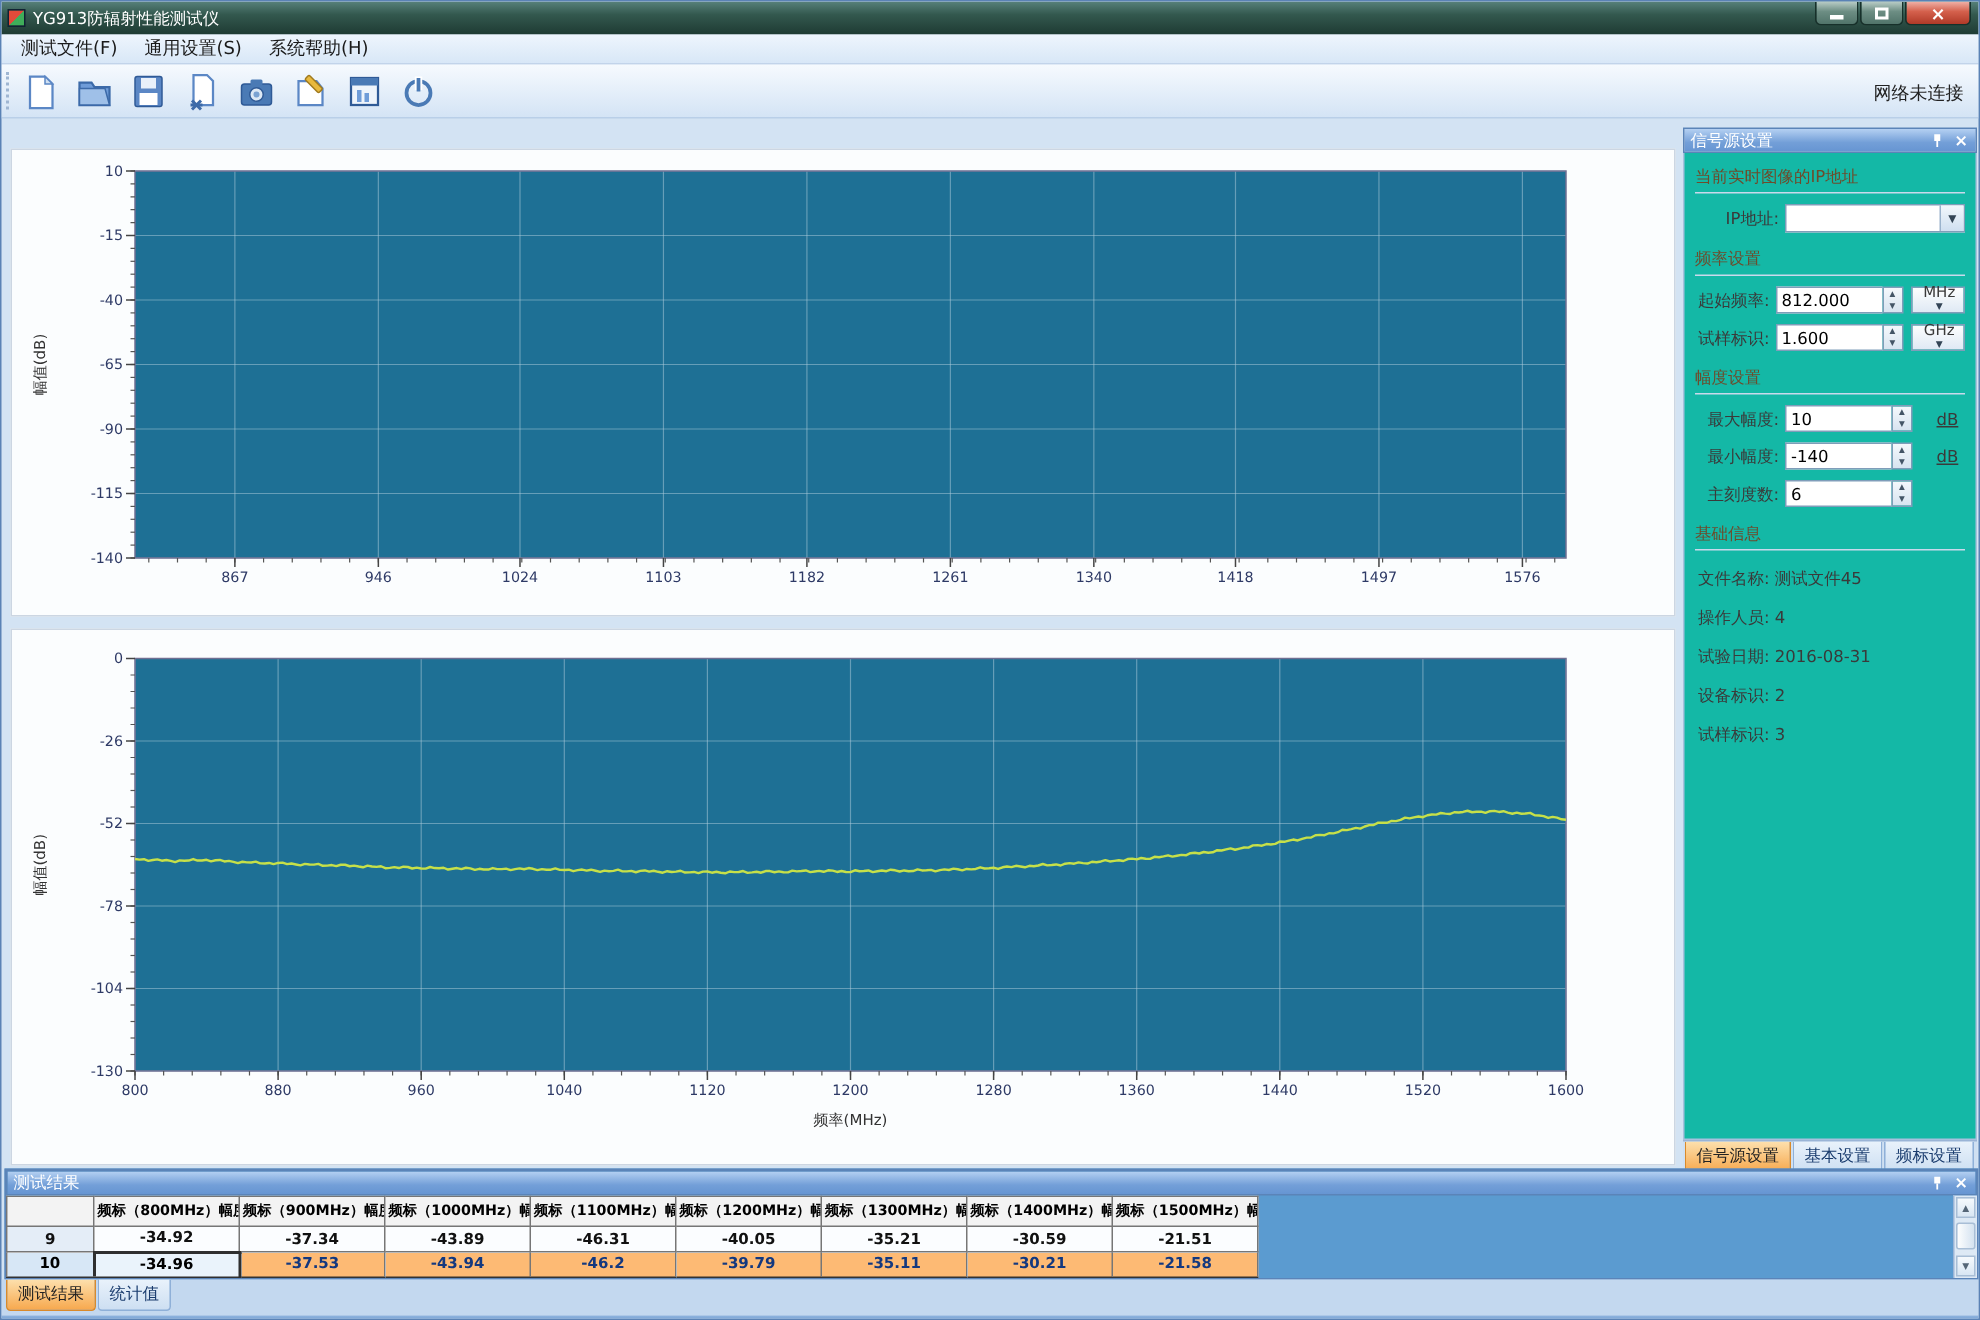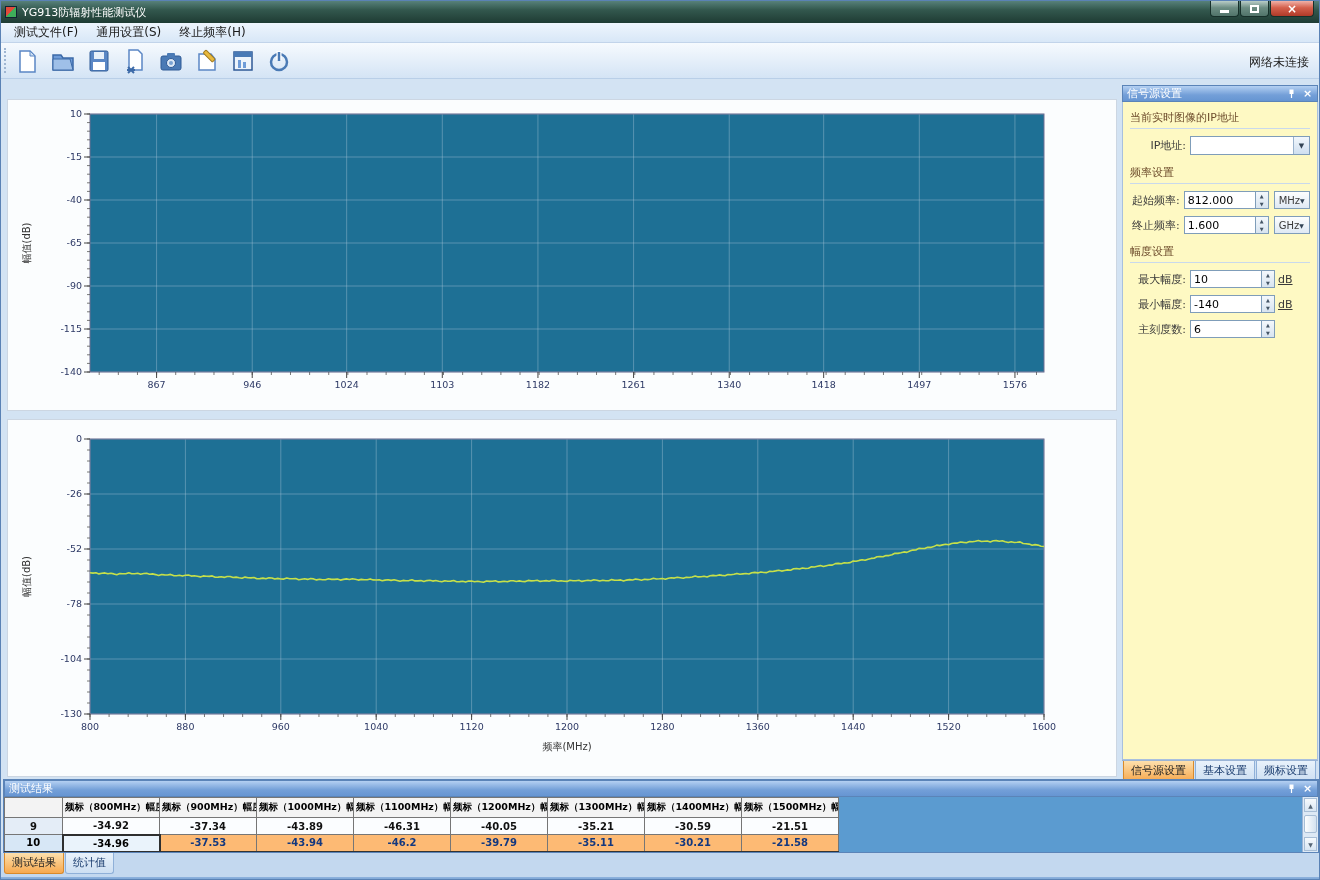--- a/index.html
+++ b/index.html
@@ -49,37 +49,37 @@
     font-size:11px; color:#fff; }
   .dock-title { flex:1; }
   .dock-hicons { display:flex; gap:5px; align-items:center; }
   .pin-icon, .x-icon { width:11px; height:11px; display:flex; align-items:center;
     justify-content:center; cursor:default; }
   .x-icon { color:#fff; font-size:11px; font-weight:bold; line-height:1; }
 
   #right-dock { position:absolute; left:1121px; top:84px; width:196px; height:694px;
     background:#dcE9f8; background:#dce9f8; }
   .rd-body { position:absolute; left:0; right:0; top:17px; bottom:19px;
-    background:#fef9c3; border:1px solid #a8c0dd; border-top:none; padding:8px 7px; }
+    background:#14b8a6; border:1px solid #a8c0dd; border-top:none; padding:8px 7px; }
   .group { margin-bottom:10px; }
   .group-title { font-size:11px; color:#6d4c2c; padding-bottom:3px; margin-bottom:5px;
     border-bottom:1px solid #c9d9ec; }
   .field-row { display:flex; align-items:center; margin:7px 0; font-size:11px; color:#3a3a3a; }
   .field-label { width:56px; text-align:right; margin-right:4px; white-space:nowrap; }
   .input-wrap { display:flex; height:18px; }
   .text-input { width:71px; height:18px; border:1px solid #7f9db9; border-right:none;
     font-size:11px; padding:0 3px; font-family:"DejaVu Sans",sans-serif; background:#fff; }
   .spin { width:14px; height:18px; border:1px solid #7f9db9; display:flex;
     flex-direction:column; background:linear-gradient(#f4f8fc,#d8e4f0); }
   .spin span { flex:1; font-size:5px; line-height:8px; text-align:center; color:#456; cursor:default; }
   .unit-select { margin-left:5px; width:40px; height:18px; border:1px solid #7f9db9;
     background:linear-gradient(#fdfefe,#dfe9f4); font-size:10px; display:flex;
-    align-items:center; justify-content:flex-start; padding:0 2px 0 4px; cursor:default; }
+    align-items:center; justify-content:flex-end; padding:0 2px 0 4px; cursor:default;flex-direction:column; }
   .unit-select .arrow { font-size:6px; color:#345; }
-  .suffix { margin-left:3px; font-size:11px; color:#3a3a3a;text-decoration:underline; }
+  .suffix { margin-left:16px; font-size:11px; color:#3a3a3a;text-decoration:underline; }
   .combo { flex:1; height:19px; border:1px solid #7f9db9; background:#fff; display:flex;
     align-items:center; justify-content:flex-end; cursor:default; }
   .combo .arrow-box { width:16px; height:17px; background:linear-gradient(#f2f7fc,#cfdff0);
     border-left:1px solid #9ab2cc; display:flex; align-items:center; justify-content:center;
     font-size:7px; color:#345; }
   .info-row { font-size:11px; color:#3a3a3a; margin:11px 2px; }
 
   .tabstrip { position:absolute; left:0; right:0; bottom:0; height:19px;
     background:#cfe0f2; border-top:1px solid #9ab4d6; display:flex; align-items:flex-start;
     padding-left:1px; font-size:11px; }
@@ -133,21 +133,21 @@
       </div>
     <div class="win-btn close">
         <div class="glyph-close">×</div>
       </div>
   </div>
 </div>
 
 <div class="menubar" id="menubar">
     <span class="menu-item">测试文件(F)</span>
     <span class="menu-item">通用设置(S)</span>
-    <span class="menu-item">终止频率(H)</span>
+    <span class="menu-item">系统帮助(H)</span>
   </div>
 
 <div class="toolbar">
   <div class="toolbar-grip"></div>
   <span id="toolbar-icons" style="display:flex;gap:9px;">
       <span class="tb-icon">
         <svg width="26" height="26" viewBox="0 0 26 26">
           <path d="M6 3h10l5 5v16H6z" fill="#fff" stroke="#5b87c5" stroke-width="1.5"></path>
           <path d="M16 3l5 5h-5z" fill="#cfe0f2" stroke="#5b87c5"></path>
         </svg>
@@ -519,21 +519,21 @@
                 <span>▲</span>
                 <span>▼</span>
               </span>
             </span>
             <span class="unit-select">
               <span>MHz</span>
               <span class="arrow">▼</span>
             </span>
           </div>
           <div class="field-row">
-            <span class="field-label">终止频率:</span>
+            <span class="field-label">试样标识:</span>
             <span class="input-wrap">
               <input class="text-input" value="1.600" style="">
               <span class="spin">
                 <span>▲</span>
                 <span>▼</span>
               </span>
             </span>
             <span class="unit-select">
               <span>GHz</span>
               <span class="arrow">▼</span>
@@ -571,20 +571,30 @@
             <span class="input-wrap">
               <input class="text-input" value="6" style="">
               <span class="spin">
                 <span>▲</span>
                 <span>▼</span>
               </span>
             </span>
           </div>
         </div>
     </div>
+    <div class="group">
+      <div class="group-title">基础信息</div>
+      <div id="info-rows">
+          <div class="info-row">文件名称: 测试文件45</div>
+          <div class="info-row">操作人员: 4</div>
+          <div class="info-row">试验日期: 2016-08-31</div>
+          <div class="info-row">设备标识: 2</div>
+          <div class="info-row">试样标识: 3</div>
+        </div>
+    </div>
   </div>
   <div class="tabstrip" id="right-tabs">
       <span class="tab active">信号源设置</span>
       <span class="tab">基本设置</span>
       <span class="tab">频标设置</span>
     </div>
 </div>
 
 <div id="bottom-dock">
   <div class="dock-header">

